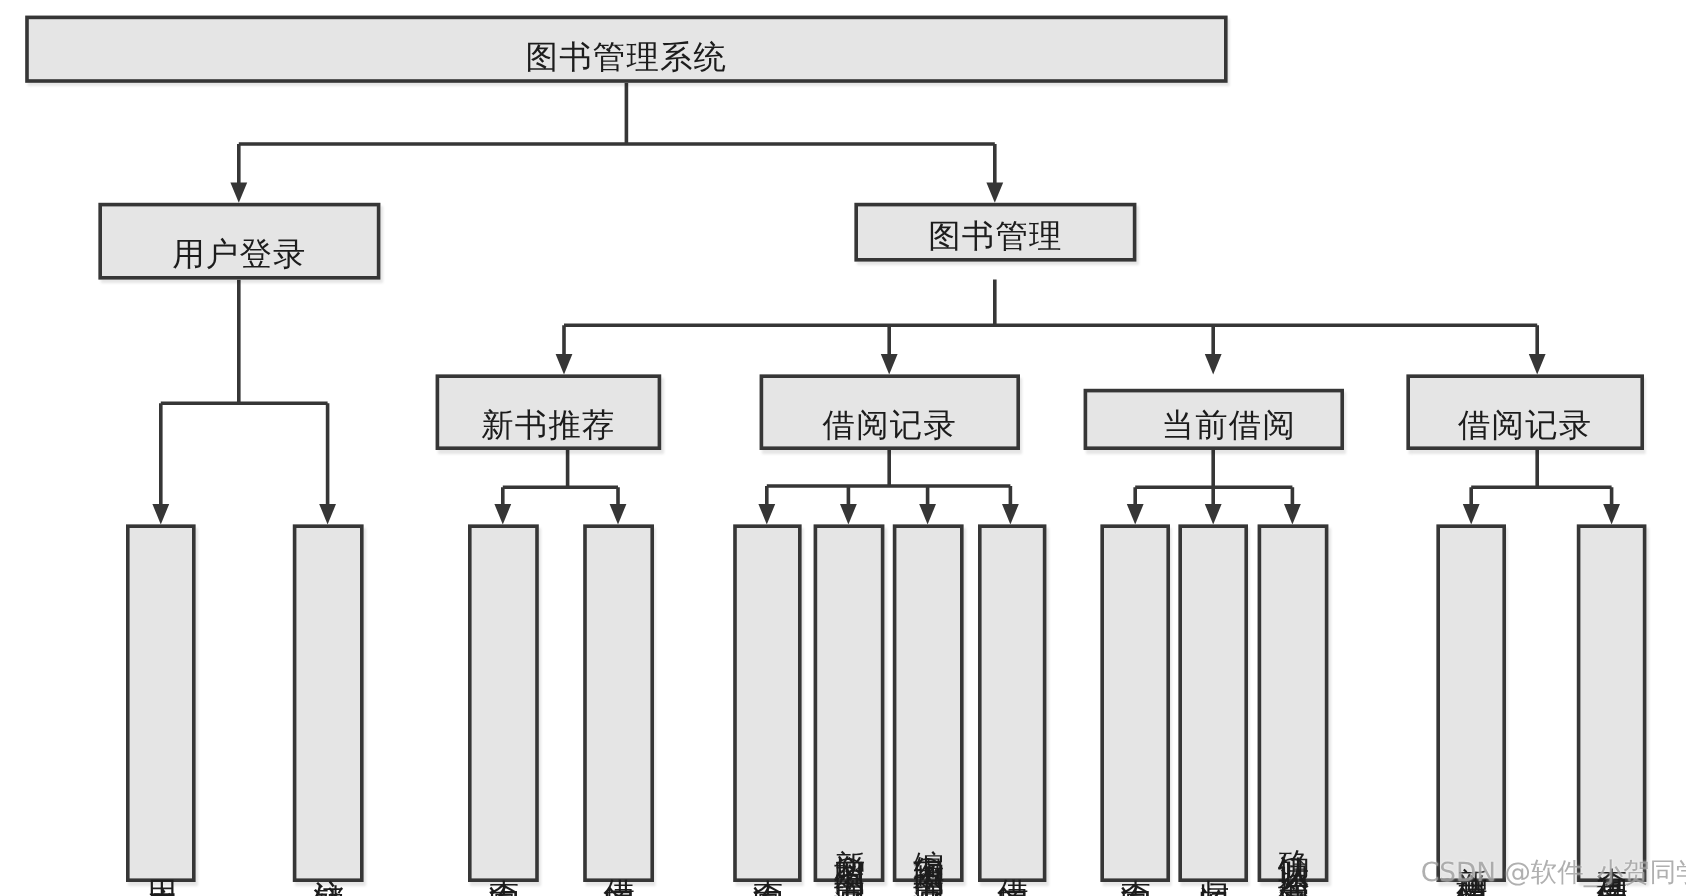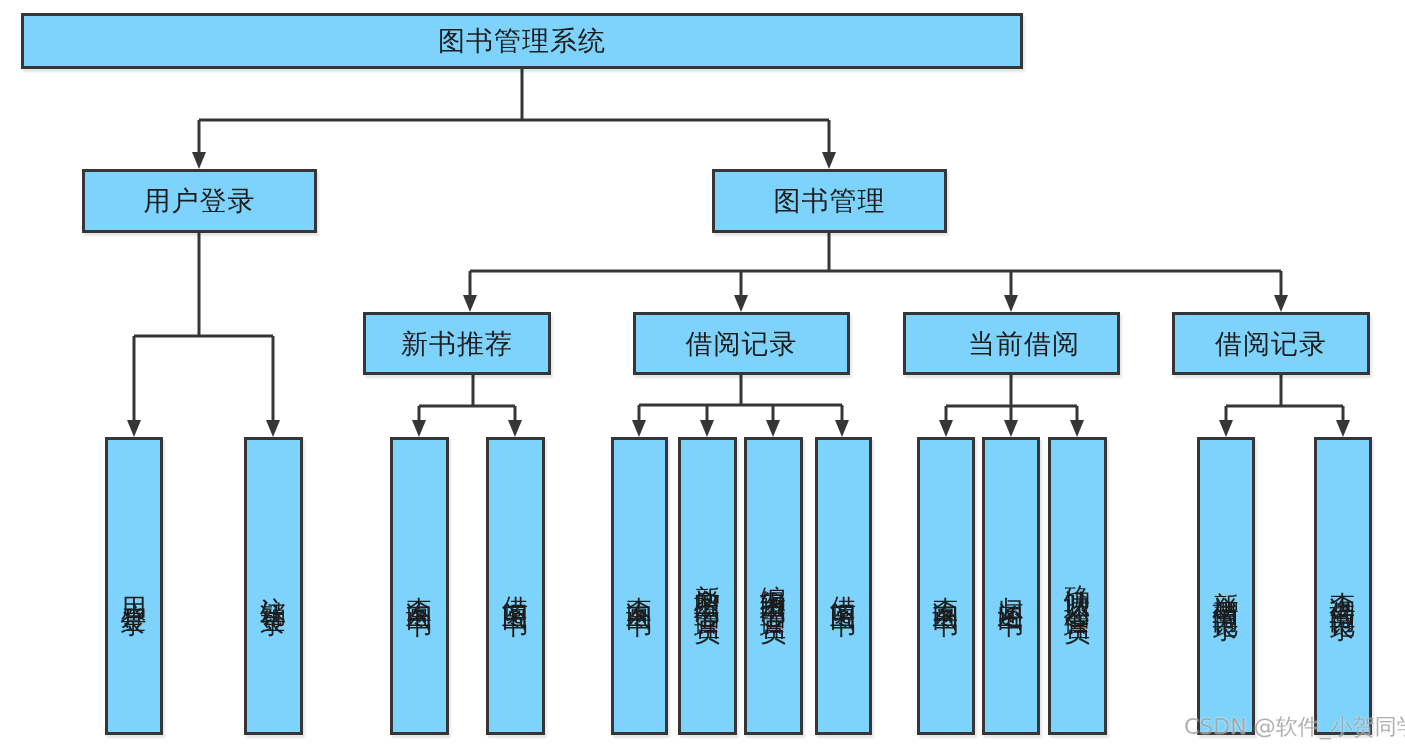--- a/index.html
+++ b/index.html
@@ -3,22 +3,22 @@
 <meta charset="utf-8">
 <style>
   html,body { margin:0; padding:0; background:#ffffff; }
   .canvas {
     position:relative; width:1405px; height:747px; background:#ffffff;
     font-family:"DejaVu Sans","Liberation Sans",sans-serif; overflow:hidden;
   }
   .connectors { position:absolute; left:0; top:0; width:1405px; height:747px; pointer-events:none; }
   .box {
     position:absolute; box-sizing:border-box;
-    border:3px solid #363636; background:#7dd3fc;
-    display:flex; align-items:center; justify-content:center;
+    border:3px solid #363636; background:#e5e5e5;
+    display:flex; align-items:flex-end; justify-content:center;
     box-shadow:2px 3px 2px rgba(0,0,0,0.10);
   }
   .hlabel { font-size:27px; color:#1c1c1c; letter-spacing:1px; white-space:nowrap; }
   .vlabel {
     writing-mode:vertical-rl; text-orientation:mixed;
     font-size:26px; letter-spacing:5px; line-height:1;
     color:#1c1c1c; white-space:nowrap;
   }
   .watermark {
     position:absolute; left:1184px; top:712px; width:215px;
@@ -71,31 +71,31 @@
     </g>
   </svg>
 
   <div class="box" style="left:21px; top:13px; width:1002px; height:56px;">
     <span class="hlabel">图书管理系统</span>
   </div>
 
   <div class="box" style="left:82px; top:169px; width:235px; height:64px;">
     <span class="hlabel">用户登录</span>
   </div>
-  <div class="box" style="left:712px; top:169px; width:235px; height:64px;">
+  <div class="box" style="left:712px; top:169px; width:235px; height:49px;">
     <span class="hlabel">图书管理</span>
   </div>
 
   <div class="box" style="left:363px; top:312px; width:188px; height:63px;">
     <span class="hlabel">新书推荐</span>
   </div>
   <div class="box" style="left:633px; top:312px; width:217px; height:63px;">
     <span class="hlabel">借阅记录</span>
   </div>
-  <div class="box" style="left:903px; top:312px; width:217px; height:63px;padding-left:25px;">
+  <div class="box" style="left:903px; top:324px; width:217px; height:51px;padding-left:25px;">
     <span class="hlabel">当前借阅</span>
   </div>
   <div class="box" style="left:1172px; top:312px; width:198px; height:63px;">
     <span class="hlabel">借阅记录</span>
   </div>
 
   <div class="box" style="left:105px; top:437px; width:58px; height:298px;">
     <span class="vlabel">用户登录</span>
   </div>
   <div class="box" style="left:244px; top:437px; width:59px; height:298px;">

